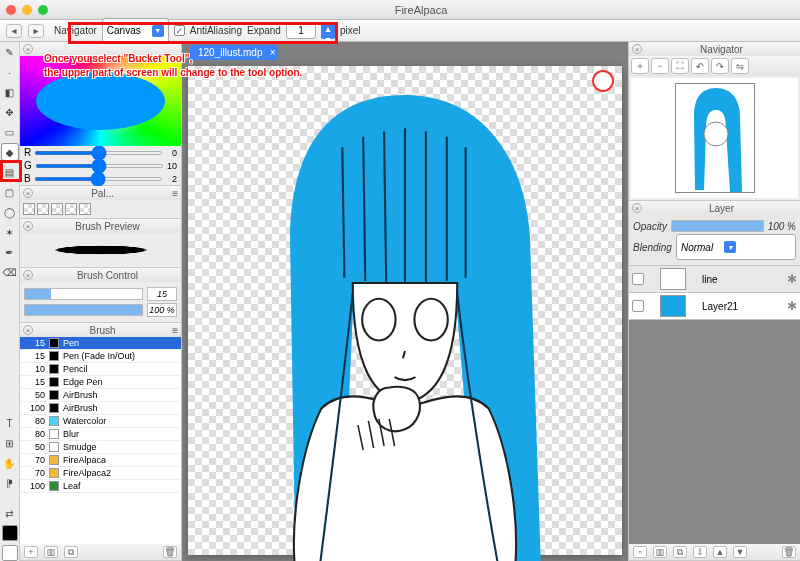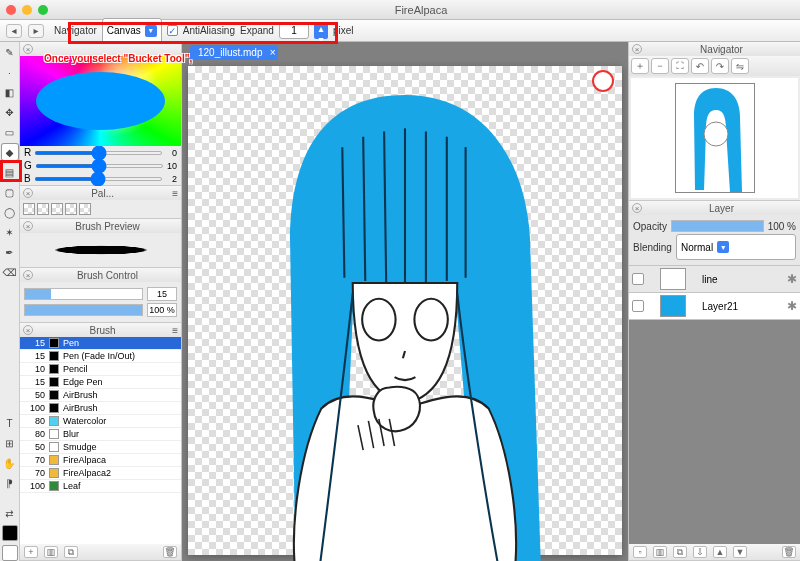--- a/index.html
+++ b/index.html
@@ -7,21 +7,21 @@
   .titlebar { height: 20px; background: linear-gradient(#f6f6f6,#e0e0e0); border-bottom:1px solid #bdbdbd; display:flex; align-items:center; padding:0 6px; }
   .traffic { display:flex; gap:6px; }
   .dot { width:10px; height:10px; border-radius:50%; }
   .dot.r{background:#ff5f57;} .dot.y{background:#febc2e;} .dot.g{background:#28c840;}
   .title {flex:1; text-align:center; color:#555; font-size:11px;}
 
   .toolbar { height:22px; background:linear-gradient(#fdfdfd,#ececec); border-bottom:1px solid #bcbcbc; display:flex; align-items:center; padding:0 6px; gap:6px;}
   .navbtn { width:16px; height:14px; background:#f5f5f5; border:1px solid #bbb; border-radius:3px; display:flex; align-items:center; justify-content:center; color:#555;}
   .opt-row { display:flex; align-items:center; gap:5px; padding:2px 4px;}
   .lbl { font-size:10px; color:#333;}
-  .select { background:#fff; border:1px solid #aaa; border-radius:3px; padding:12px 4px; display:flex; align-items:center; gap:4px; height:16px;}
+  .select { background:#fff; border:1px solid #aaa; border-radius:3px; padding:12px 4px; display:flex; align-items:center; gap:11px; height:16px;}
   .select .arr { width:12px; height:12px; background:#3b82f6; border-radius:2px; display:flex; align-items:center; justify-content:center; color:#fff; font-size:8px;}
   .cb { width:11px; height:11px; border:1px solid #888; border-radius:2px; background:#fff; display:inline-flex; align-items:center; justify-content:center; color:#2563eb; font-size:9px;}
   .num { background:#fff; border:1px solid #aaa; border-radius:3px; width:30px; height:16px; text-align:center; padding:0; font-size:10px;}
   .step { width:14px; height:16px; background:#3b82f6; border-radius:2px; display:flex; flex-direction:column; font-size:6px; color:#fff; border:none;}
   .step div{flex:1; display:flex; align-items:center; justify-content:center;}
 
   .redbox1 { position:absolute; left:68px; top:22px; width:270px; height:22px; border:3px solid #e11; pointer-events:none; z-index:50;}
   .redbox2 { position:absolute; left:0px; top:160px; width:22px; height:22px; border:3px solid #e11; pointer-events:none; z-index:50;}
   .annot { position:absolute; left:44px; top:52px; right:10px; color:#e11; font-size:22px; font-weight:700; z-index:60; text-shadow:1px 1px 0 #fff, -1px -1px 0 #fff, 1px -1px 0 #fff, -1px 1px 0 #fff; line-height:1.35;}
 
@@ -40,21 +40,21 @@
   .rgbrow { display:flex; align-items:center; gap:3px; padding:1px 4px;}
   .rgbrow input { flex:1; height:4px;}
   .rgbrow .v { width:18px; text-align:right; font-size:9px;}
   .swatches { display:flex; gap:2px; padding:3px;}
   .sw { width:12px; height:12px; border:1px solid #999;}
   .checker { background-image: repeating-conic-gradient(#ddd 0 25%, #fff 0 50%); background-size:8px 8px;}
 
   .brushprev { height:34px; padding:4px; display:flex; align-items:center; justify-content:center;}
   .stroke { width:130px; height:18px; background: radial-gradient(ellipse 60% 42% at 50% 50%, #000 55%, transparent 60%);}
   .bctrl { padding:3px 4px;}
-  .slider-row{display:flex; align-items:center; gap:4px; margin:2px 0;}
+  .slider-row{display:flex; align-items:center; gap:4px; margin:2px 0;font-style:italic;}
   .bar { flex:1; height:12px; background:#fff; border:1px solid #bbb; position:relative;}
   .bar .fill{ position:absolute; left:0; top:0; bottom:0; background:#7db7f0;}
   .valbox { width:30px; height:14px; background:#fff; border:1px solid #bbb; text-align:center; font-size:9px; line-height:12px;}
 
   .brushlist { flex:1; overflow:auto; background:#fff;}
   .brushlist .row { display:flex; align-items:center; padding:1px 3px; border-bottom:1px solid #eee; gap:4px;}
   .brushlist .row.sel{ background:#2968d8; color:#fff;}
   .brushlist .sz{ width:22px; text-align:right; font-size:9px;}
   .brushlist .sw2{ width:10px; height:10px; border:1px solid #999;}
   .brushlist .nm{ font-size:9px;}
@@ -120,20 +120,21 @@
         <div>▾</div>
       </div>
     <span class="lbl">pixel</span>
   </div>
 </div>
 
 <div class="redbox1"></div>
 <div class="redbox2"></div>
 <div class="annot">
   <div>Once you select "Bucket Tool",</div>
+  <div>the upper part of screen will change to the tool option.</div>
 </div>
 
 <div class="main">
 
   <div class="toolcol">
     <div class="tool">✎</div>
     <div class="tool">∙</div>
     <div class="tool">◧</div>
     <div class="tool">✥</div>
     <div class="tool">▭</div>

